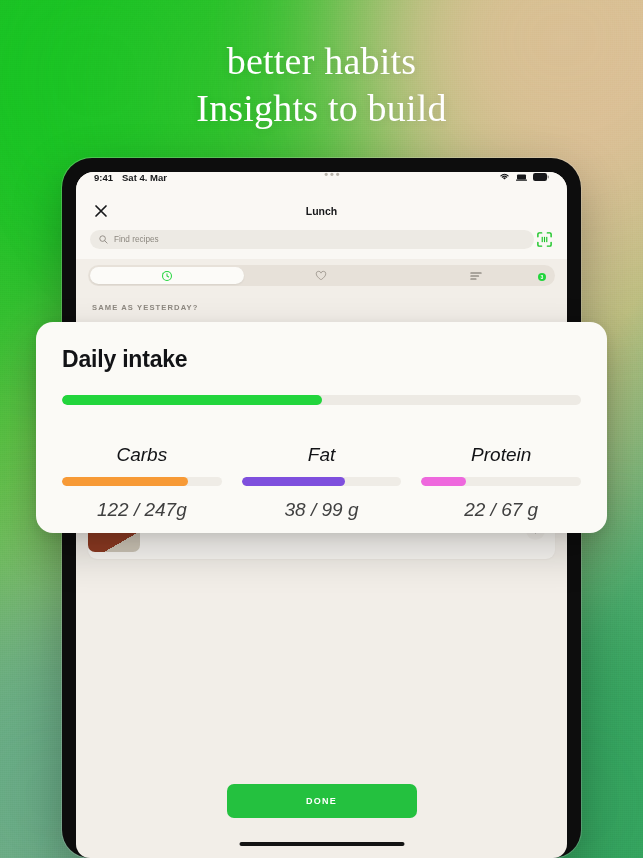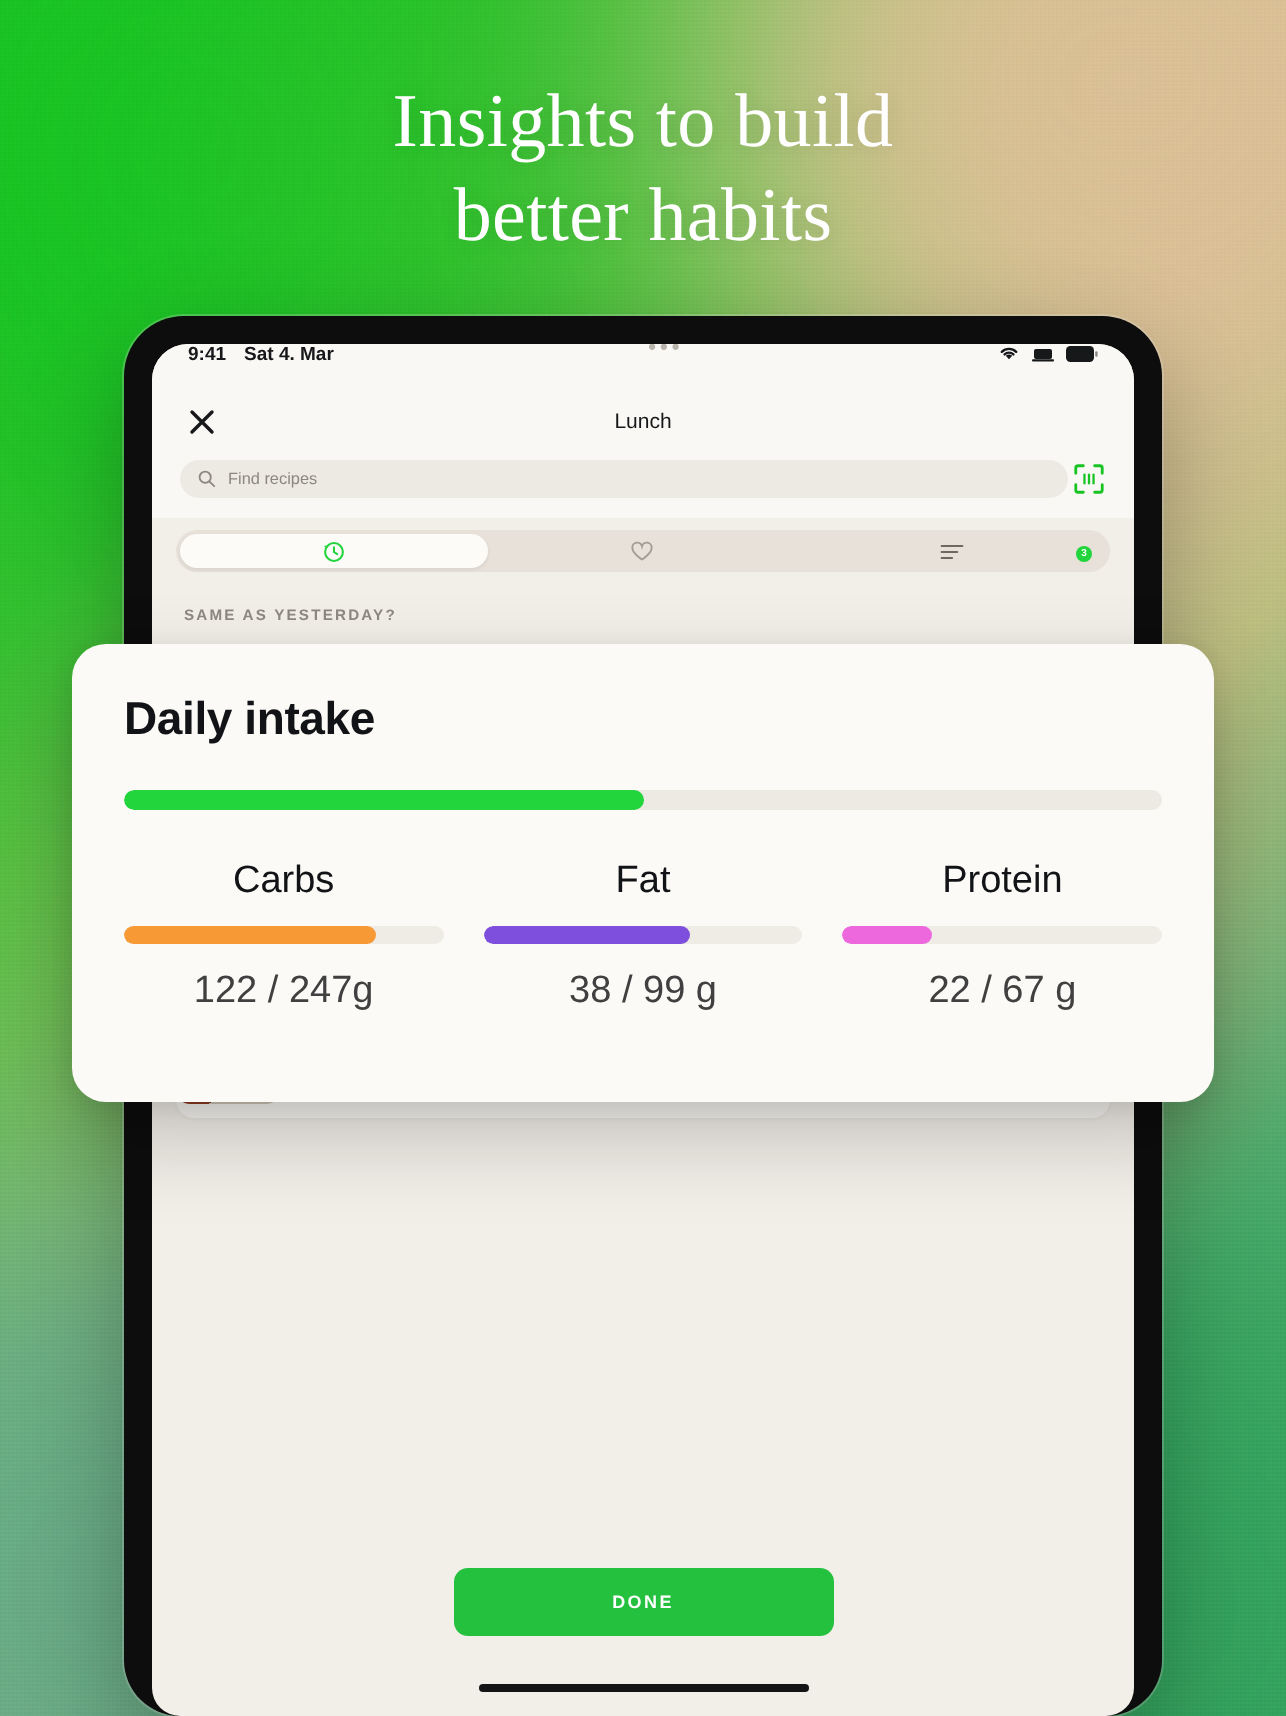--- a/index.html
+++ b/index.html
@@ -70,21 +70,21 @@
   .ico-wifi, .ico-kb, .ico-batt { display:block; }
 
   
   .navbar {
     height:30px; background:#faf8f4;
     display:flex; align-items:center; padding:0 18px; position:relative;
   }
   .nav-close { width:14px; height:14px; cursor:pointer; }
   .nav-title {
     position:absolute; left:0; right:0; text-align:center;
-    font-size:10.5px; font-weight:400; color:#17181a;
+    font-size:10.5px; font-weight:700; color:#17181a;
   }
 
   
   .searchrow {
     background:#faf8f4; padding:4px 14px 10px 14px;
     display:flex; align-items:center; gap:2px;
   }
   .searchbox {
     flex:1; height:19px; background:#edeae4; border-radius:10px;
     display:flex; align-items:center; padding:0 9px; gap:6px;
@@ -144,30 +144,30 @@
   .home-ind {
     position:absolute; left:50%; transform:translateX(-50%);
     bottom:12px; width:165px; height:4px; border-radius:2px; background:#141414;
   }
 
   
   #intake-card {
     position:absolute; z-index:9;
     left:36px; top:322px; width:571px;
     background:#fbfaf6; border-radius:17px;
-    padding:24px 26px 44px 26px;
+    padding:24px 26px 12px 26px;
     box-shadow:0 18px 44px rgba(0,0,0,.20), 0 3px 12px rgba(0,0,0,.08);
   }
   .intake-head { display:flex; align-items:baseline; justify-content:space-between; }
   .intake-title { font-size:23px; font-weight:700; color:#121316; letter-spacing:-.2px; }
   .intake-val  { font-size:22px; font-weight:700; color:#121316; letter-spacing:-.2px; }
   .bar-track { height:10px; border-radius:6px; background:#edeae4; overflow:hidden; }
   .bar-fill  { height:100%; border-radius:6px; }
   #kcal-track { margin-top:22px; }
-  .macros { display:flex; margin-top:25px; }
+  .macros { display:flex; margin-top:39px;font-style:italic; }
   .macro { flex:1; display:flex; flex-direction:column; align-items:center; }
   .macro + .macro { margin-left:20px; }
   .macro-name { font-size:19px; color:#121316; font-weight:400; }
   .macro-bar { width:100%; height:9px; border-radius:5px; background:#efece6; overflow:hidden; margin-top:11px; }
   .macro-val { font-size:19px; color:#404040; margin-top:13px; }
 </style>
 </head>
 <body>
 
 <div id="bg">
@@ -175,22 +175,22 @@
   <div class="blob b1"></div>
   <div class="blob b3"></div>
   <div class="blob b2"></div>
   <div class="blob b4"></div>
   <div class="blob b6"></div>
   <div class="blob b5"></div>
   <div class="grain"></div>
 </div>
 
 <div id="headline">
+  <div>better habits</div>
   <div>Insights to build</div>
-  <div>better habits</div>
 </div>
 
 <div id="tablet">
   <div id="screen">
 
     <div class="statusbar">
       <div class="sb-left">
         <span>9:41</span>
         <span>Sat 4. Mar</span>
       </div>

